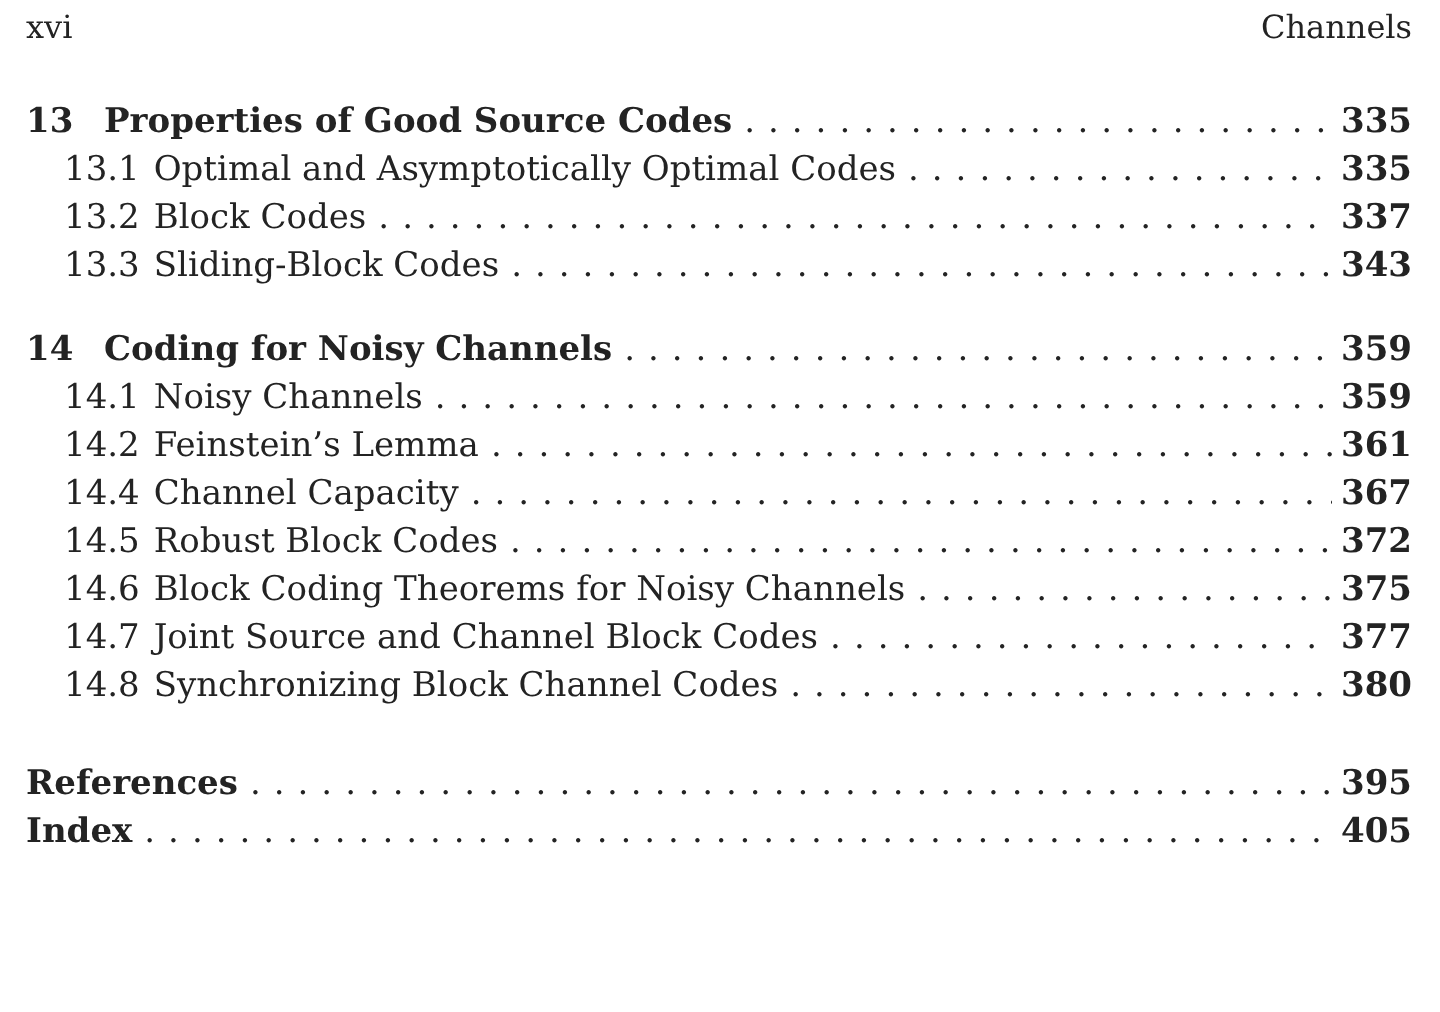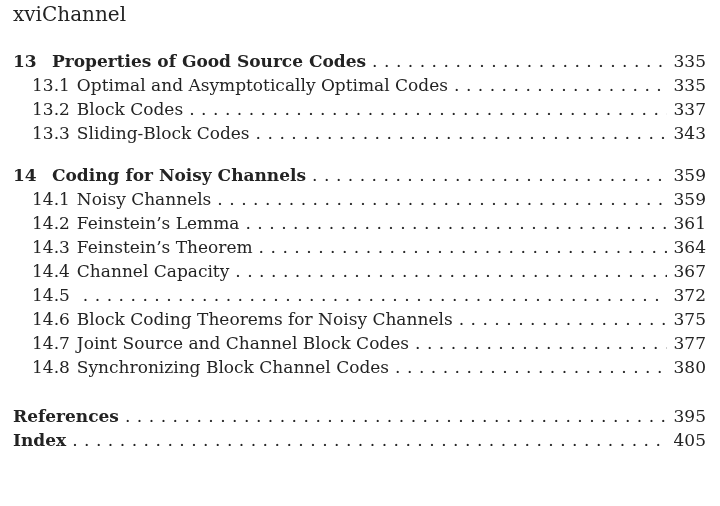--- a/index.html
+++ b/index.html
@@ -10,22 +10,23 @@
     background: #ffffff;
     color: #232323;
     font-family: "DejaVu Serif", serif;
     font-size: 17px;
     padding: 4px 14px 0 13px;
     overflow: hidden;
   }
 
   .header-row {
     display: flex;
+    justify-content: space-between;
     align-items: baseline;
-    font-size: 20px;
+    font-size: 16px;
     line-height: 20px;
   }
 
   .row {
     display: flex;
     align-items: flex-start;
     line-height: 24px;
   }
 
   .chapter-head { font-weight: bold; }
@@ -48,34 +49,34 @@
   }
   .dots::after {
     content: "...................................................................................................";
     letter-spacing: 6.5px;
   }
 
   .page {
     flex: none;
     min-width: 34px;
     text-align: right;
-    font-weight: normal;
+    font-weight: bold;
   }
 
   #chapter-13 { margin-top: 25px; }
   #chapter-14 { margin-top: 18px; }
   #references-row { margin-top: 25px; }
   #index-row { }
 </style>
 </head>
 <body>
 
 <div class="header-row">
   <span>xvi</span>
-  <span>Channel</span>
+  <span>Channels</span>
 </div>
 
 <div id="chapter-13">
   <div class="row chapter-head">
     <span class="num">13</span>
     <span class="title">Properties of Good Source Codes</span>
     <span class="dots"></span>
     <span class="page">335</span>
   </div>
   <div class="row section">
@@ -111,33 +112,28 @@
     <span class="dots"></span>
     <span class="page">359</span>
   </div>
   <div class="row section">
     <span class="num">14.2</span>
     <span class="title">Feinstein’s Lemma</span>
     <span class="dots"></span>
     <span class="page">361</span>
   </div>
   <div class="row section">
-    <span class="num">14.3</span>
-    <span class="title">Feinstein’s Theorem</span>
-    <span class="dots"></span>
-    <span class="page">364</span>
-  </div>
-  <div class="row section">
     <span class="num">14.4</span>
     <span class="title">Channel Capacity</span>
     <span class="dots"></span>
     <span class="page">367</span>
   </div>
   <div class="row section">
     <span class="num">14.5</span>
+    <span class="title">Robust Block Codes</span>
     <span class="dots"></span>
     <span class="page">372</span>
   </div>
   <div class="row section">
     <span class="num">14.6</span>
     <span class="title">Block Coding Theorems for Noisy Channels</span>
     <span class="dots"></span>
     <span class="page">375</span>
   </div>
   <div class="row section">

